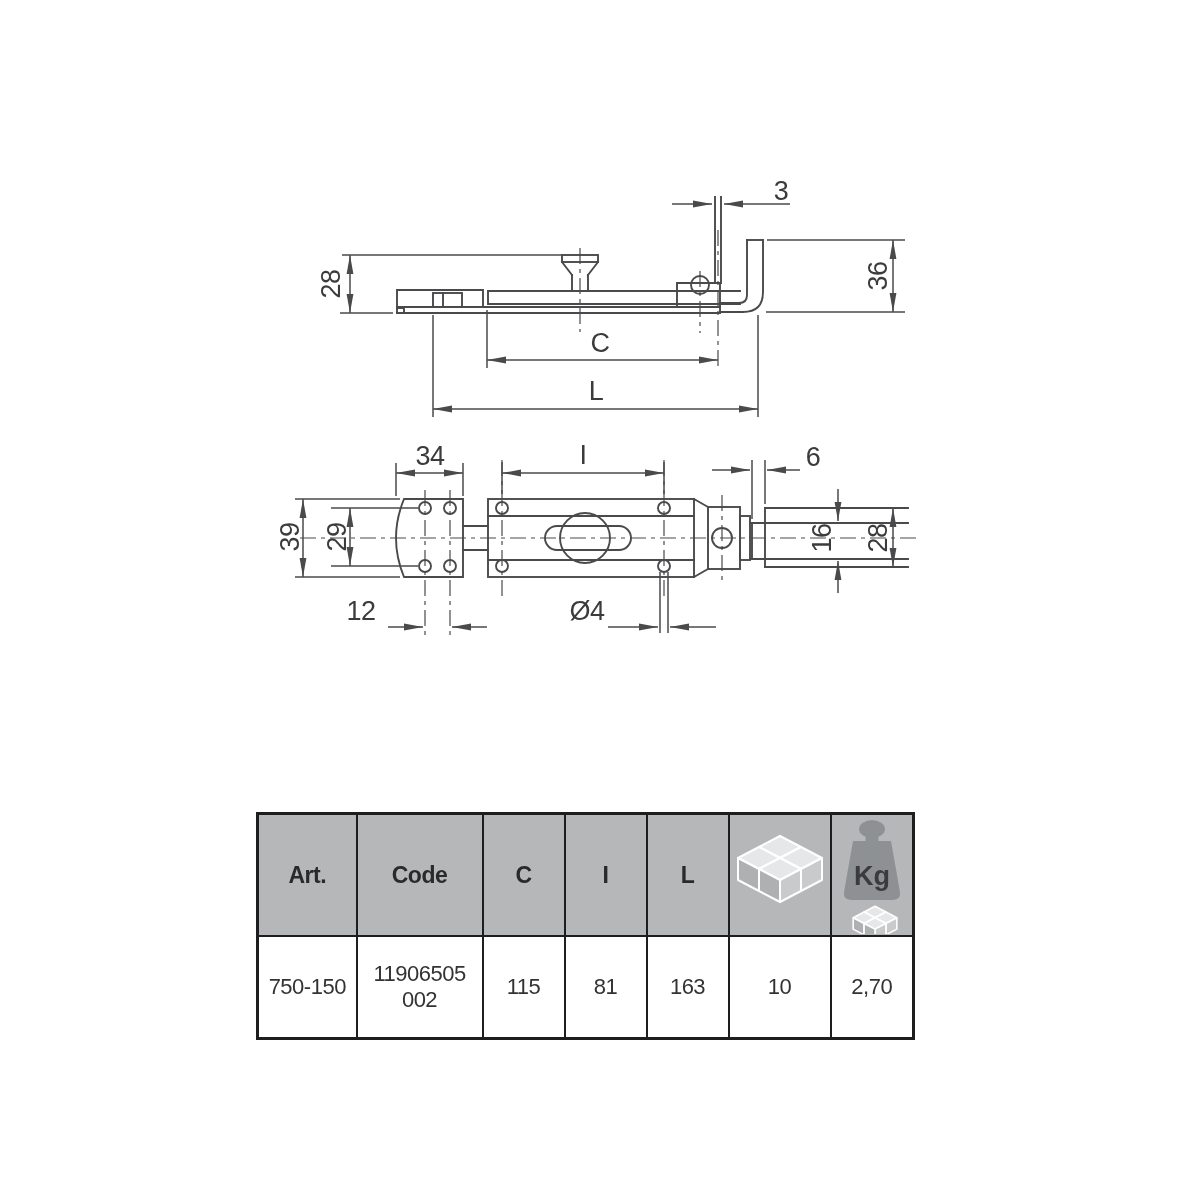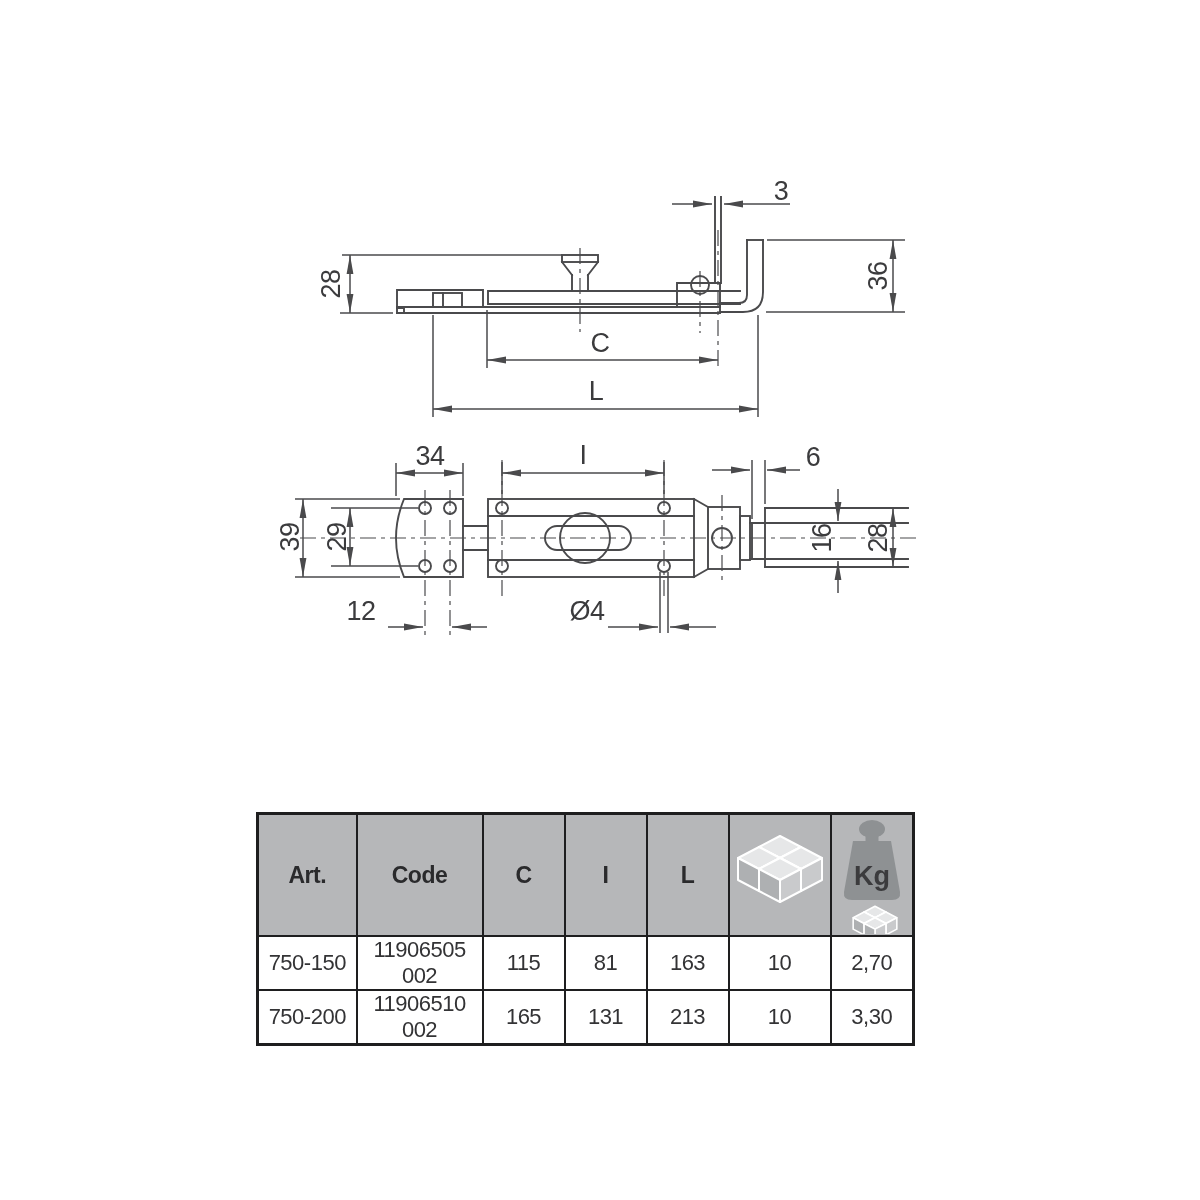--- a/index.html
+++ b/index.html
@@ -281,23 +281,14 @@
   <tbody>
     <tr>
       <td>750-150</td>
       <td>11906505 002</td>
       <td>115</td>
       <td>81</td>
       <td>163</td>
       <td>10</td>
       <td>2,70</td>
     </tr>
-    <tr>
-      <td>750-200</td>
-      <td>11906510 002</td>
-      <td>165</td>
-      <td>131</td>
-      <td>213</td>
-      <td>10</td>
-      <td>3,30</td>
-    </tr>
   </tbody>
 </table>
 
 </body></html>

